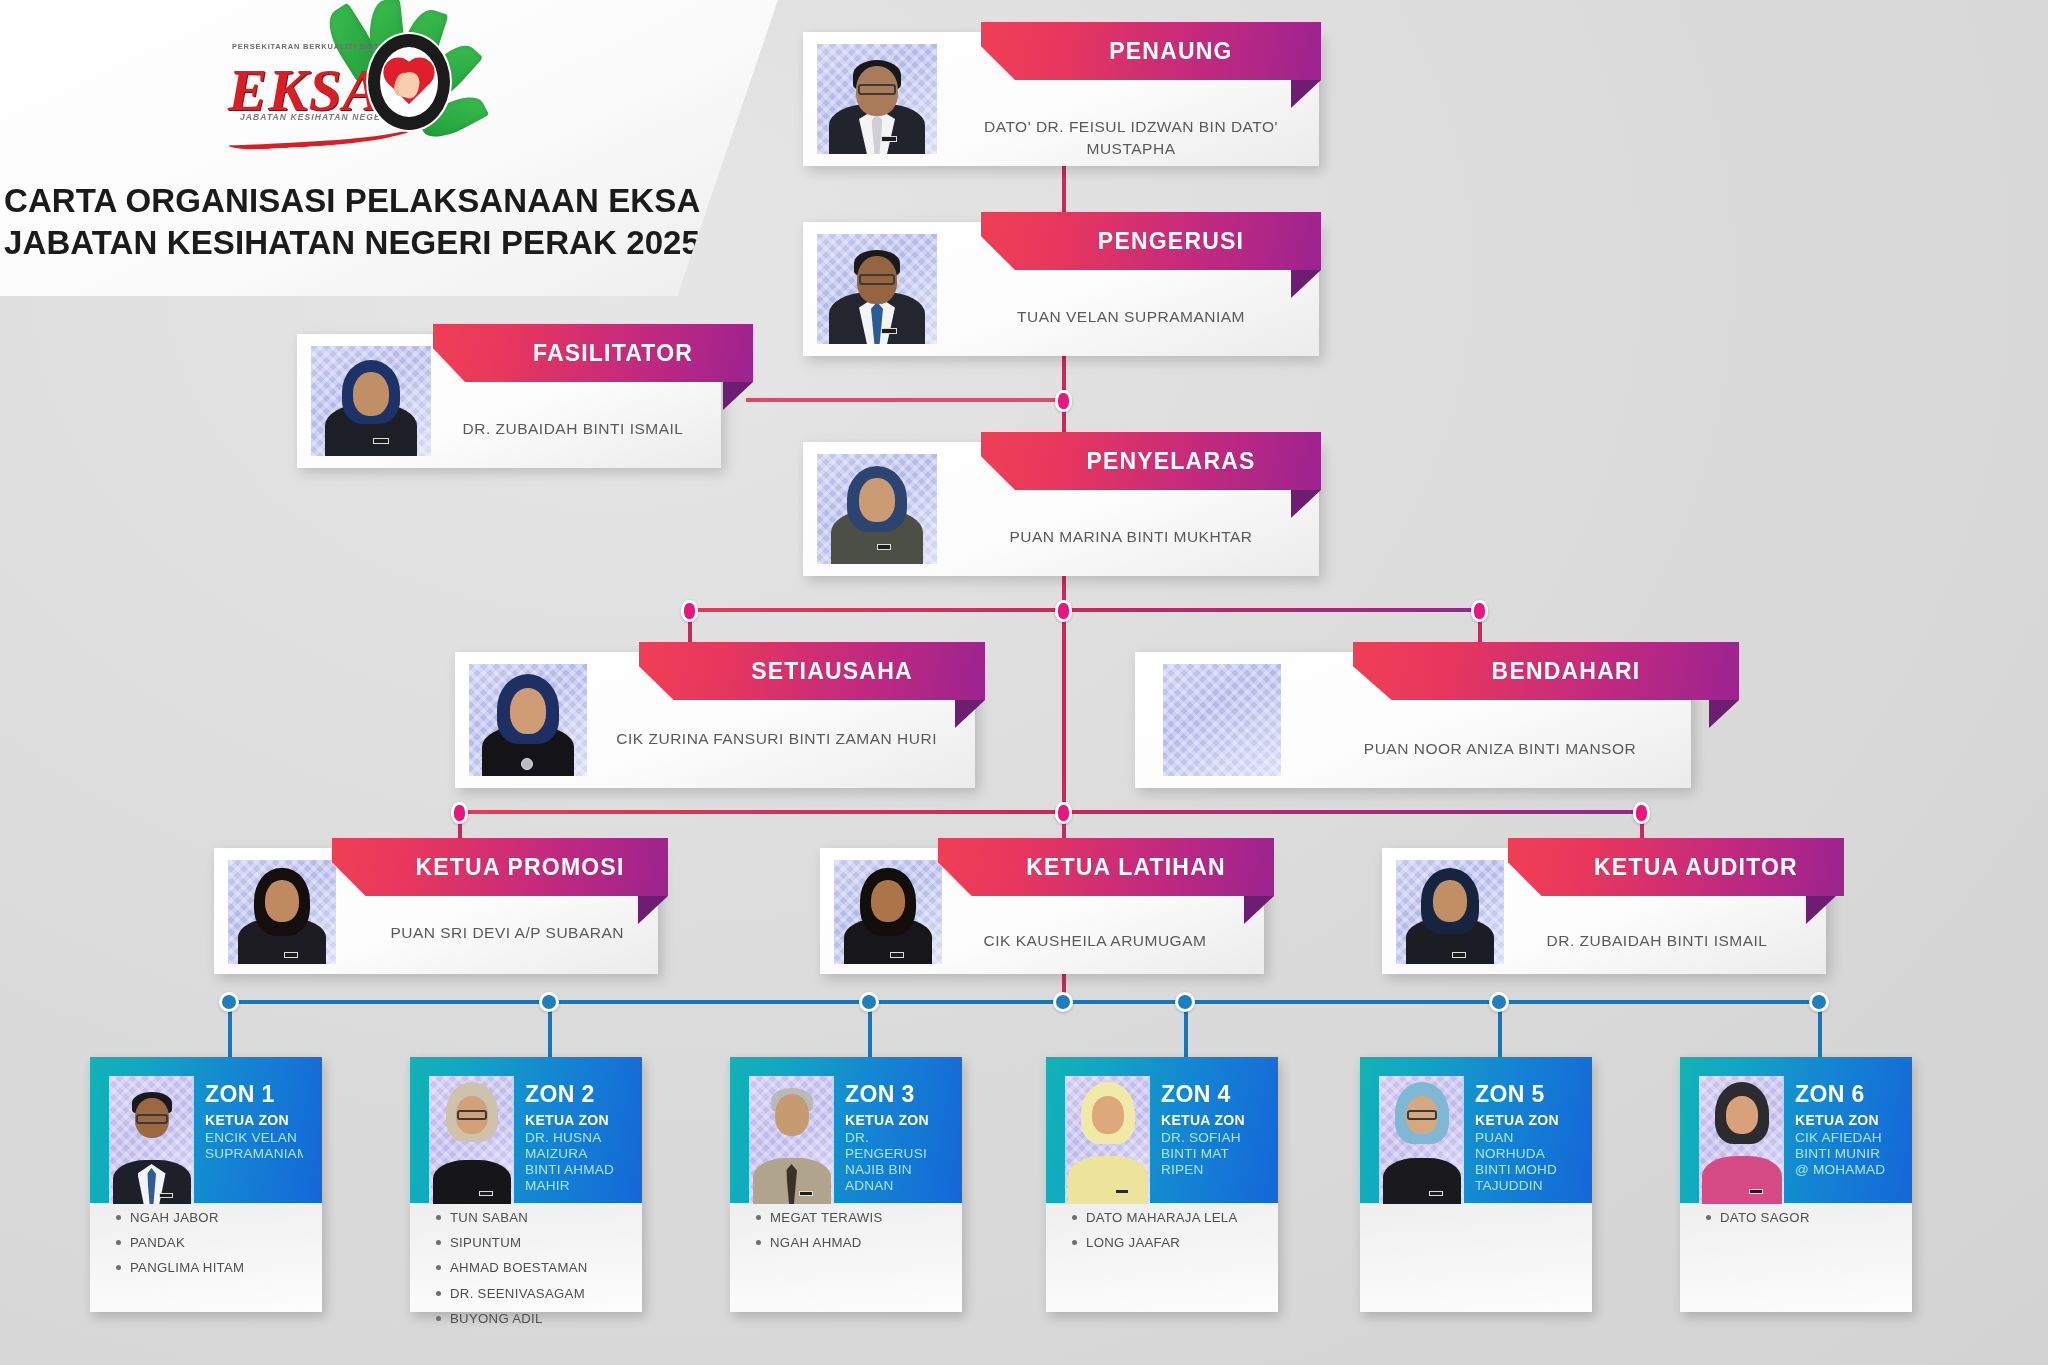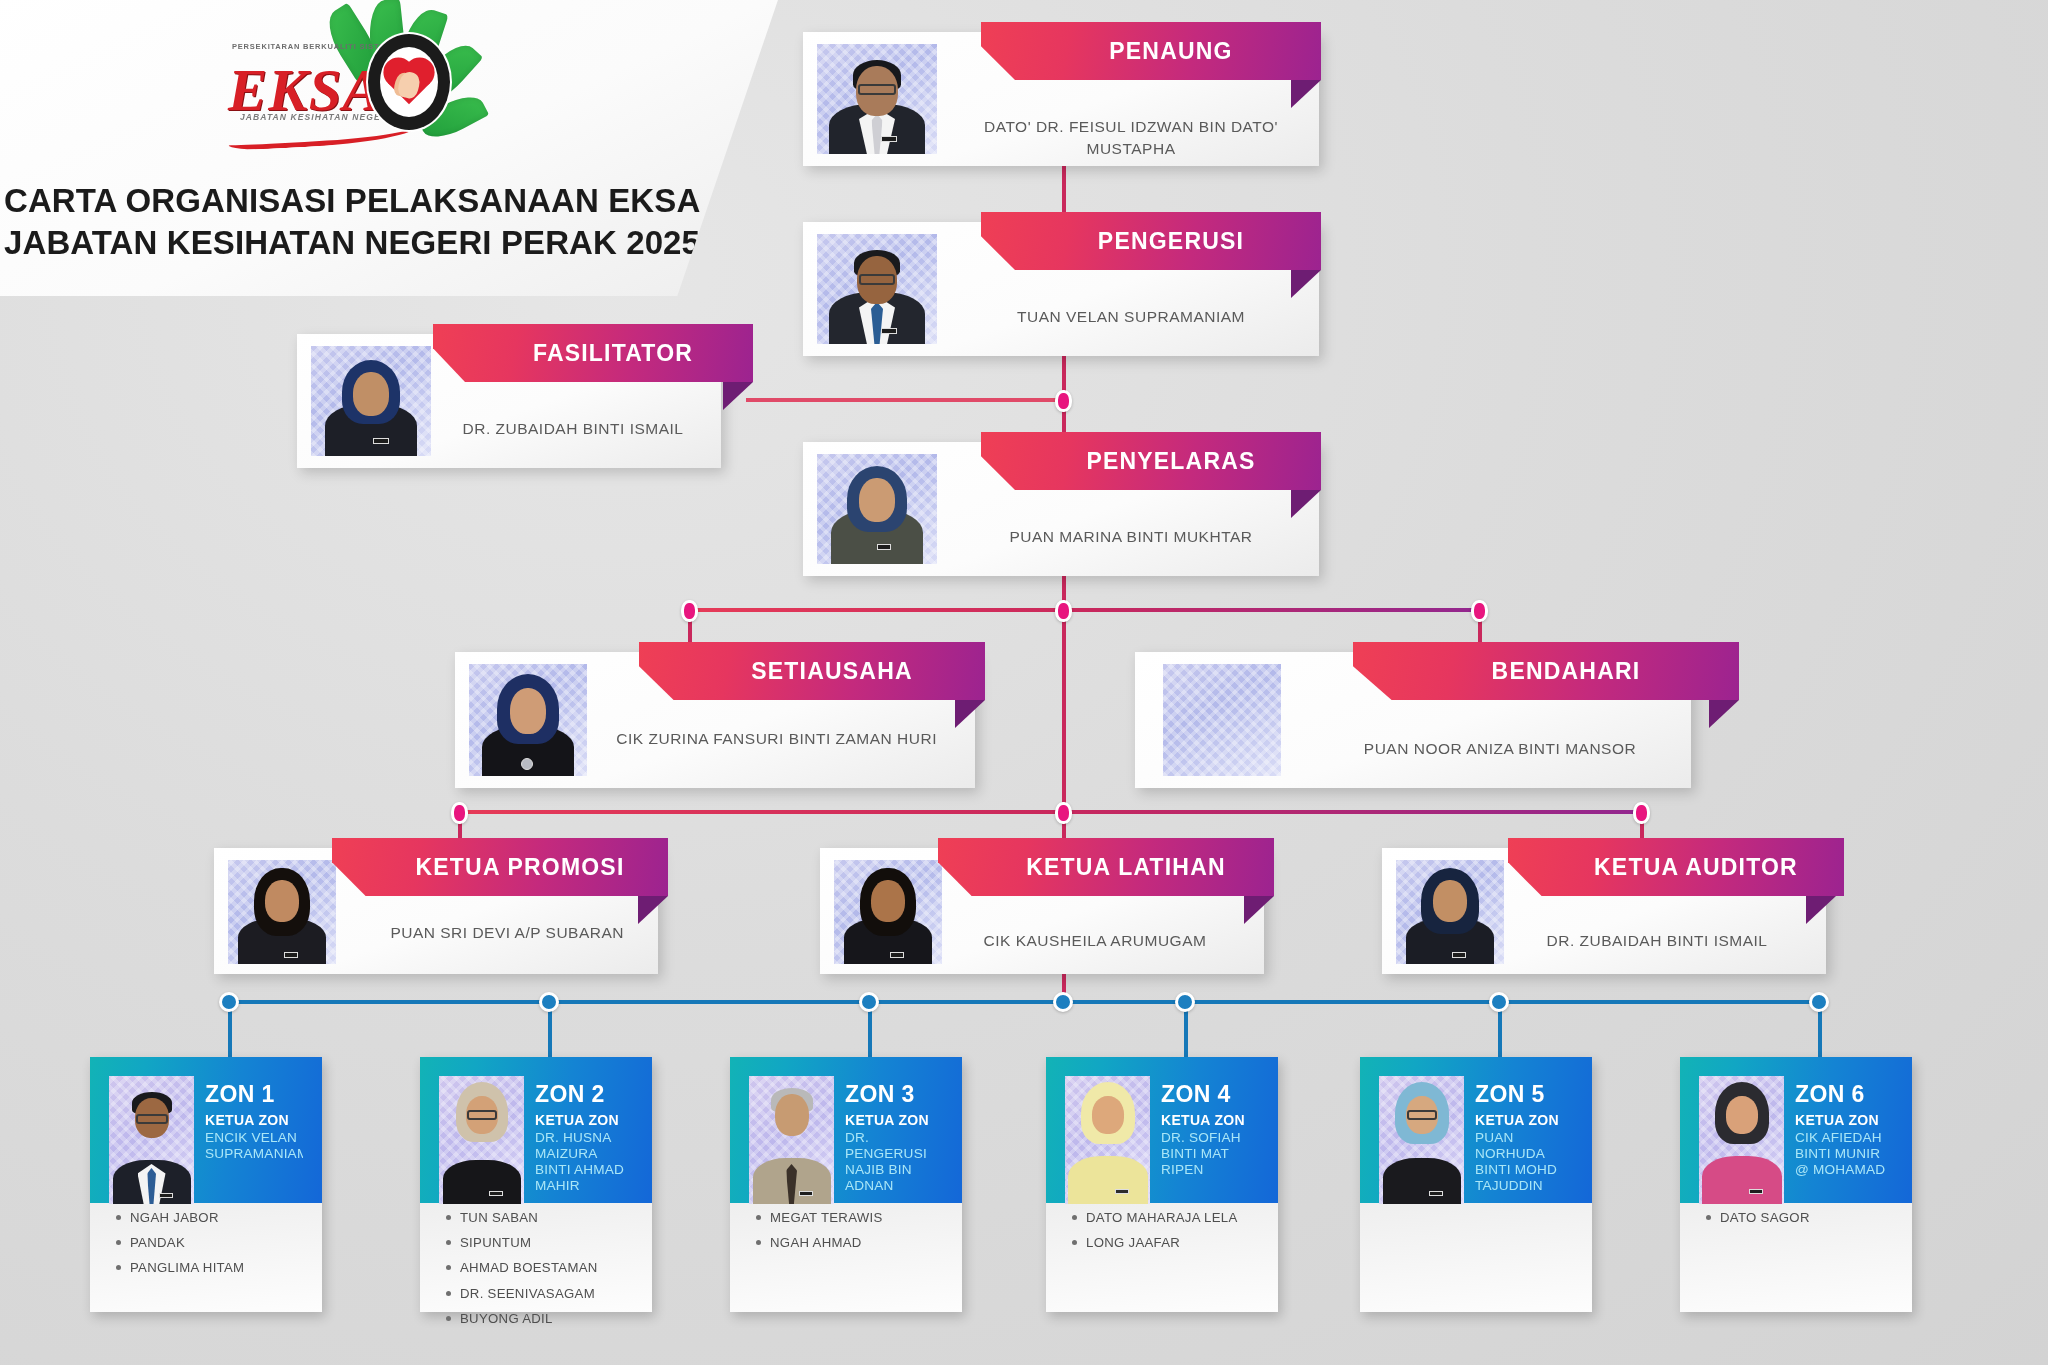--- a/index.html
+++ b/index.html
@@ -570,21 +570,21 @@
       <div class="zone-leader">ENCIK VELAN SUPRAMANIAM</div>
     </div>
   </div>
   <ul class="zone-list">
     <li>NGAH JABOR</li>
     <li>PANDAK</li>
     <li>PANGLIMA HITAM</li>
   </ul>
 </div>
 
-<div class="zone" style="left:410px;margin-left:10px;">
+<div class="zone" style="left:410px;">
   <div class="zone-head">
     <div class="zone-photo">
       <div class="person">
         <div class="p-body" style="width:78px; height:44px; bottom:0; background:#161619;"></div>
         <div class="p-hair" style="width:52px; height:60px; top:6px; background:#cfc2ab; border-radius:50% 50% 34% 34%;"></div>
         <div class="p-head" style="width:32px; height:38px; top:20px; background:#d3a177;"></div>
         <div class="p-glasses" style="width:30px; height:10px; top:34px;"></div>
         <div class="p-badge" style="width:14px; height:5px; left:50px; bottom:8px;"></div>
       </div>
     </div>

